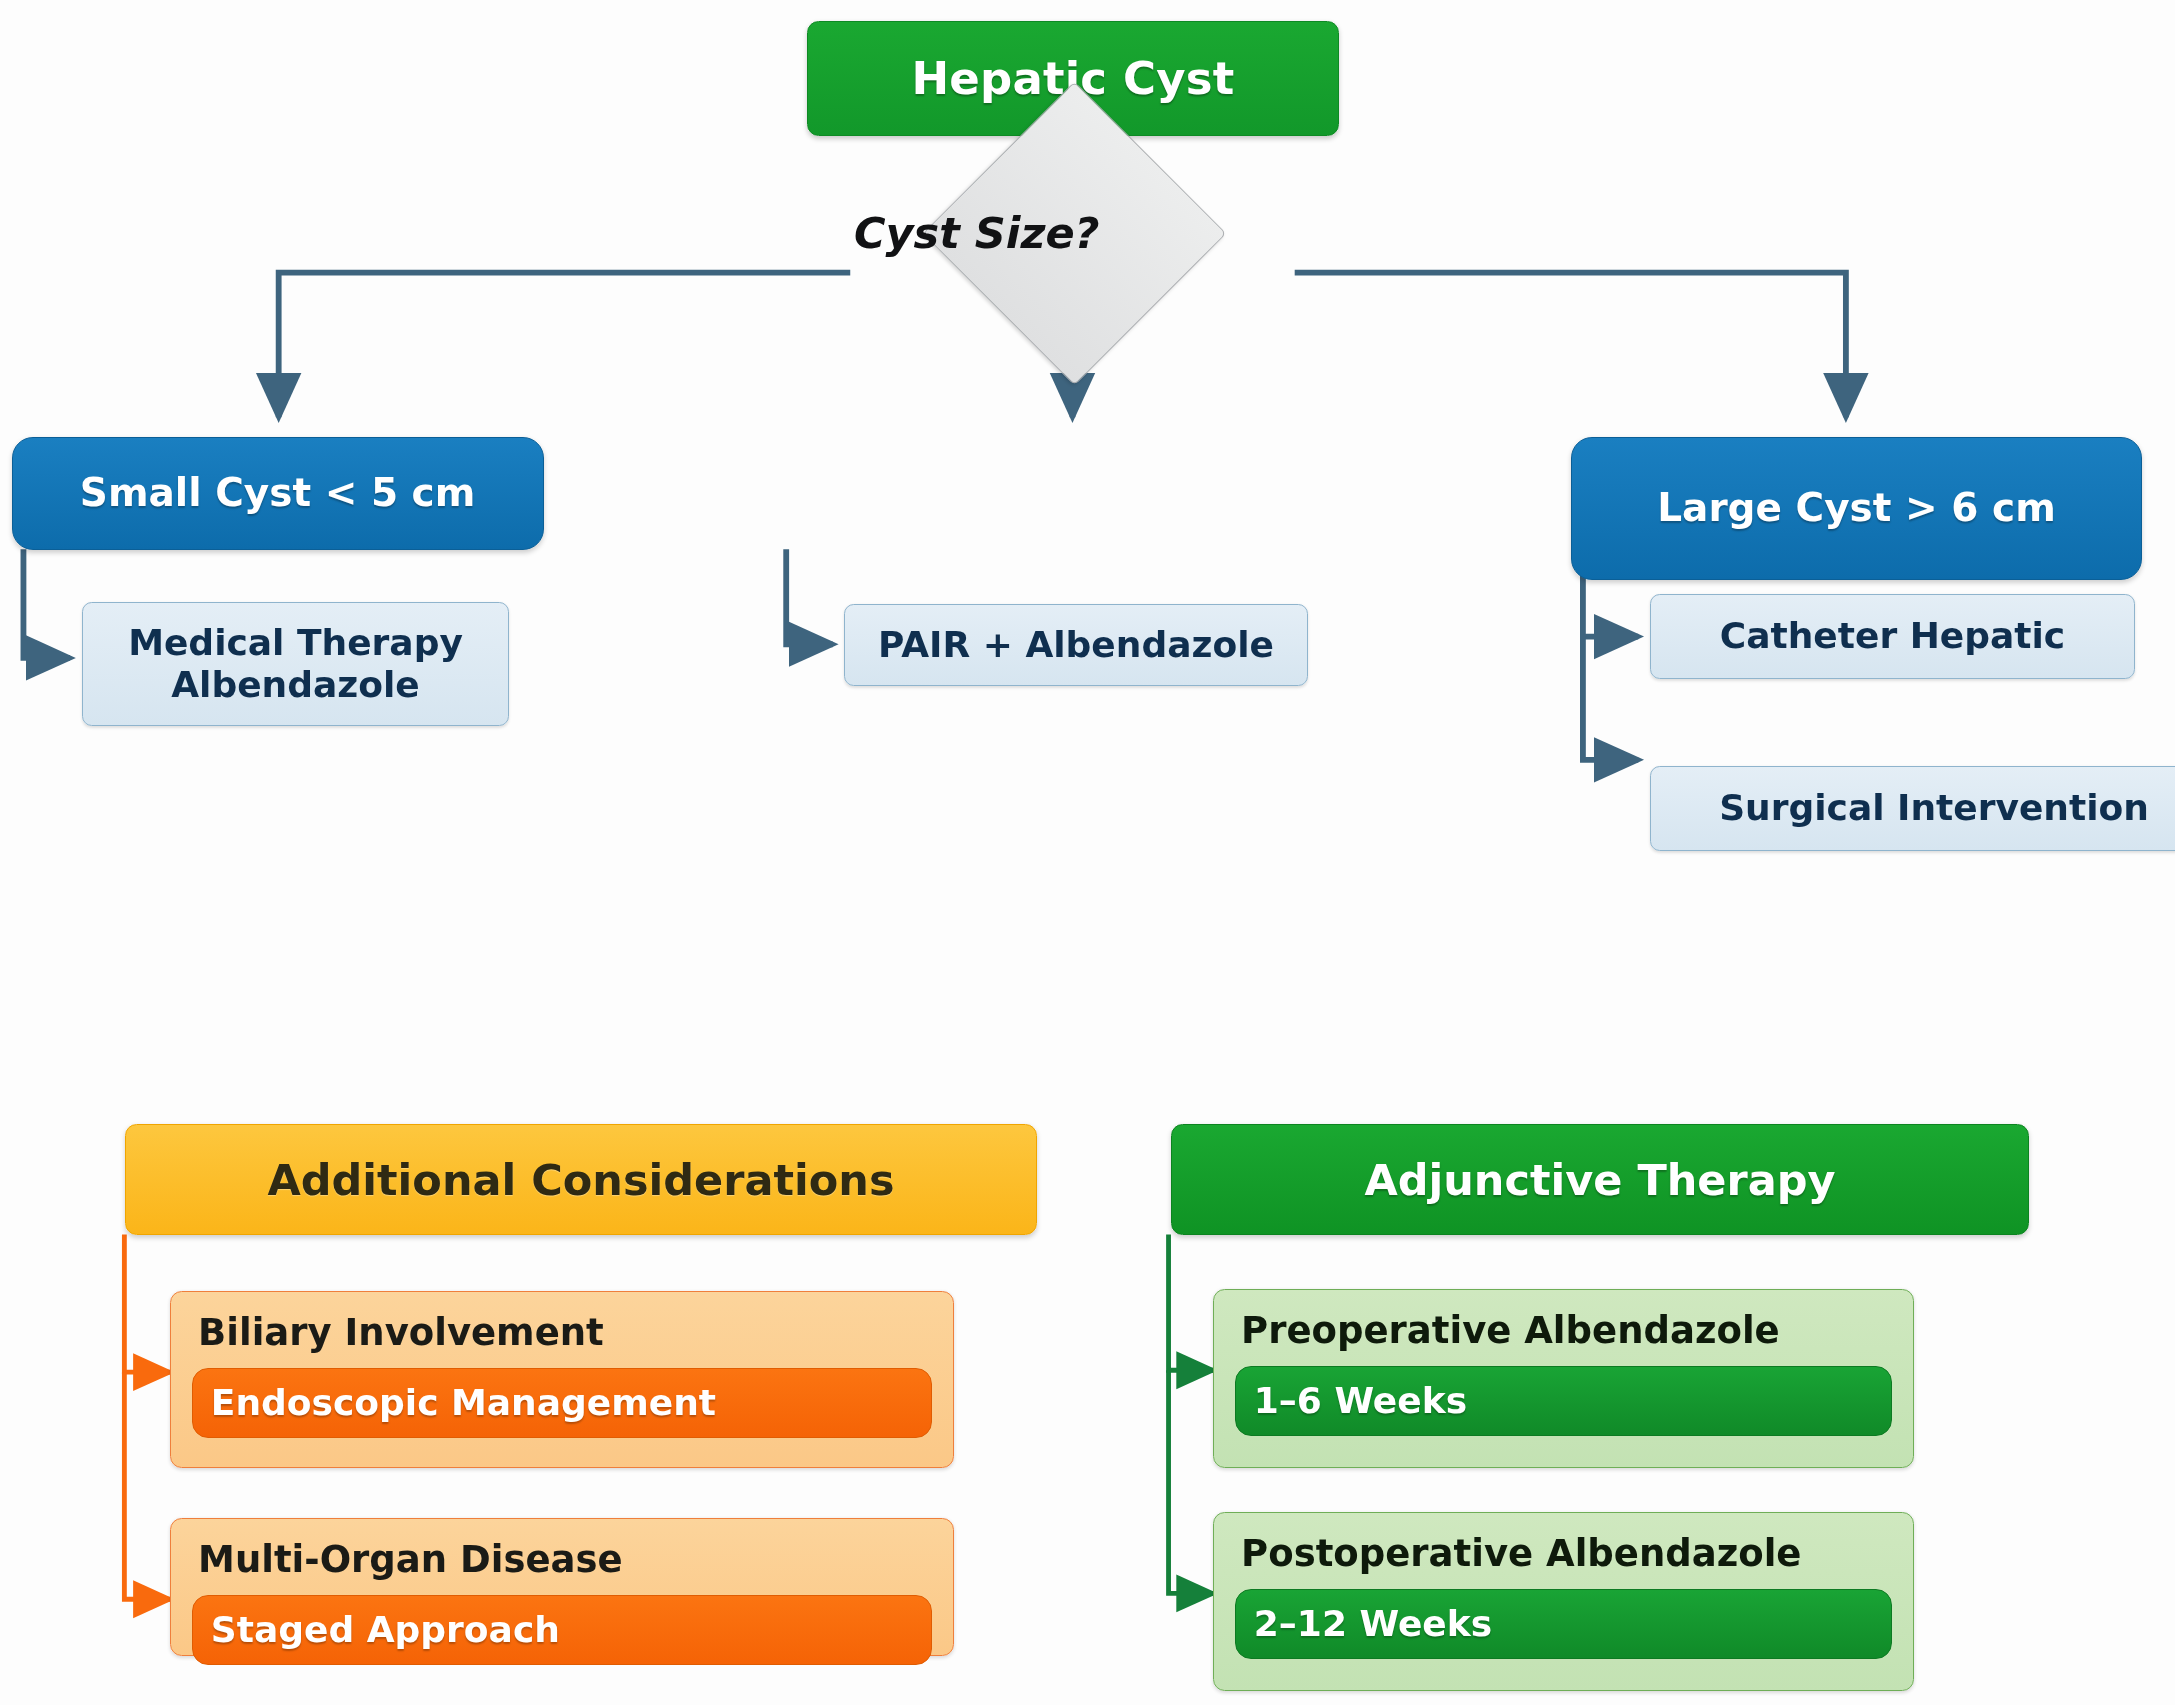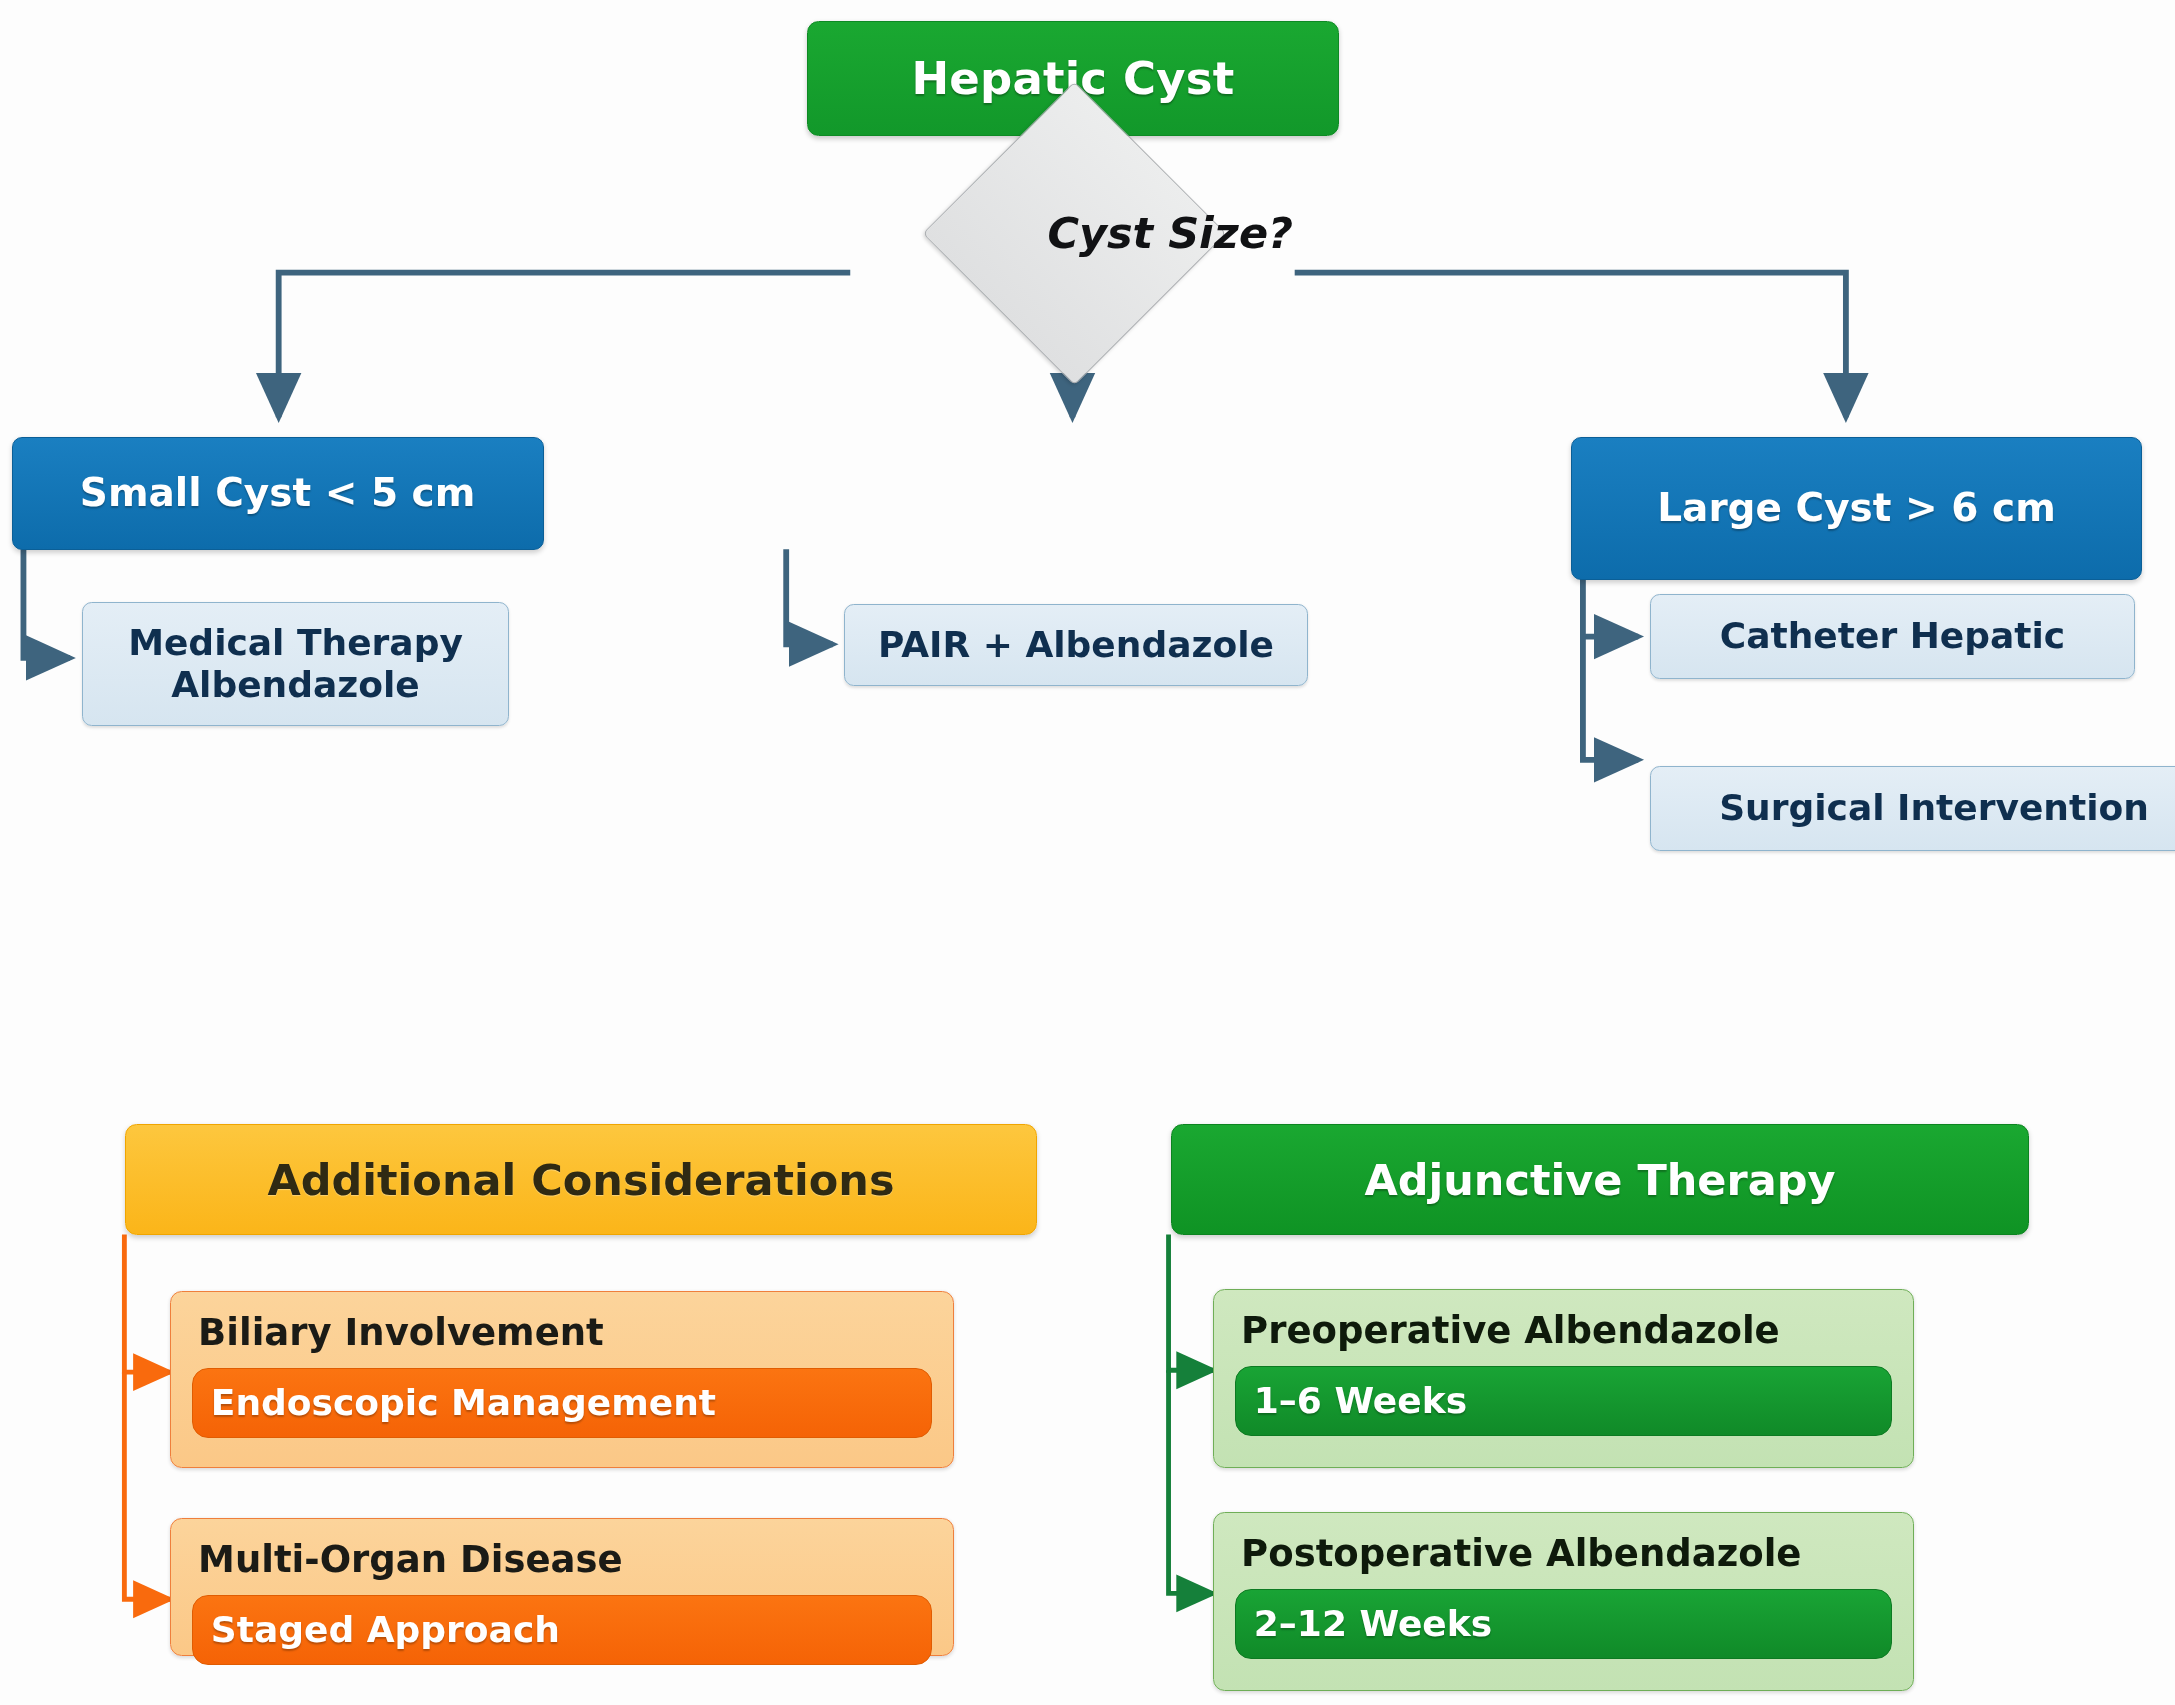--- a/index.html
+++ b/index.html
@@ -50,21 +50,21 @@
     letter-spacing: 0.2px;
     text-shadow: 0 1.9px 1.9px rgba(0,0,0,.30);
     box-shadow: 0 2.9px 4.9px rgba(0,0,0,.20);
   }
 
   
   .diamond-wrap {
     position: absolute;
     display: flex;
     align-items: center;
-    justify-content: flex-end;
+    justify-content: flex-start;
   }
   .diamond-shape {
     position: absolute;
     inset: 0;
     background: linear-gradient(180deg, #eceded 0%, #dfe0e1 100%);
     border: 1.9px solid #a9acaf;
     transform: rotate(45deg);
     border-radius: 5.8px;
     box-shadow: 0 1.9px 3.9px rgba(0,0,0,.16);
   }
@@ -73,21 +73,21 @@
     font-style: italic;
     font-weight: bold;
     font-size: 43px;
     color: #111214;
   }
 
   
   .branch-node {
     background: linear-gradient(180deg, #1a7fc1 0%, #0d6cab 100%);
     border: 1.9px solid #0b5f97;
-    border-radius: 10px;
+    border-radius: 21px;
     color: #ffffff;
     font-weight: bold;
     font-size: 39px;
     text-shadow: 0 1.9px 1.9px rgba(0,0,0,.28);
     box-shadow: 0 2.9px 4.9px rgba(0,0,0,.18);
   }
 
   
   .leaf-node {
     background: linear-gradient(180deg, #e4eef6 0%, #d6e5f0 100%);

